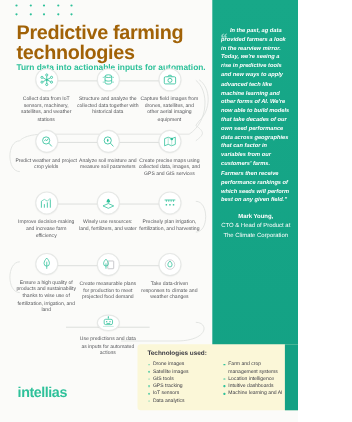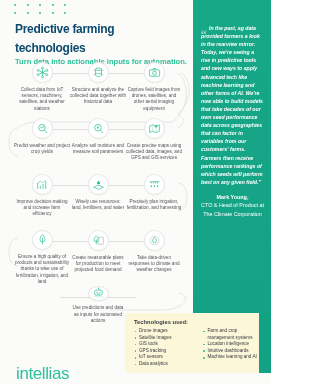--- a/index.html
+++ b/index.html
@@ -29,22 +29,22 @@
   }
 
   
   .left {
     position: absolute; left: 0; top: 0;
     width: 196px; height: 384px;
   }
   .title {
     position: absolute; left: 15px; top: 20px;
     width: 170px;
-    font-size: 12px; line-height: 18.5px;
-    font-weight: 700; color: #0c4a6e;
+    font-size: 18px; line-height: 18.5px;
+    font-weight: 700; color: #a16207;
     letter-spacing: -0.3px;
   }
   .subtitle {
     position: absolute; left: 15px; top: 57px;
     width: 178px;
     font-size: 7.6px; line-height: 9px;
     font-weight: 600; color: #2ec19a;
   }
 
   
@@ -102,22 +102,22 @@
   .row-last::before {
     content: "";
     position: absolute;
     left: 60px; right: 60px; top: 10.5px;
     height: 0.8px; background: #dfe1df;
     z-index: 1;
   }
 
   
   .logo {
-    position: absolute; left: 16px; bottom: 0;
-    font-size: 17px; font-weight: 400; color: #2ec19a;
+    position: absolute; left: 16px; bottom: 20px;
+    font-size: 13px; font-weight: 700; color: #2ec19a;
     letter-spacing: -0.4px;
   }
 
   
   .quote-panel {
     position: absolute; right: 0; top: 0;
     width: 78px; height: 372px;
     background: #16a085;
     background: linear-gradient(180deg,#17a888 0%,#13a184 100%);
     border-bottom-left-radius: 0;

